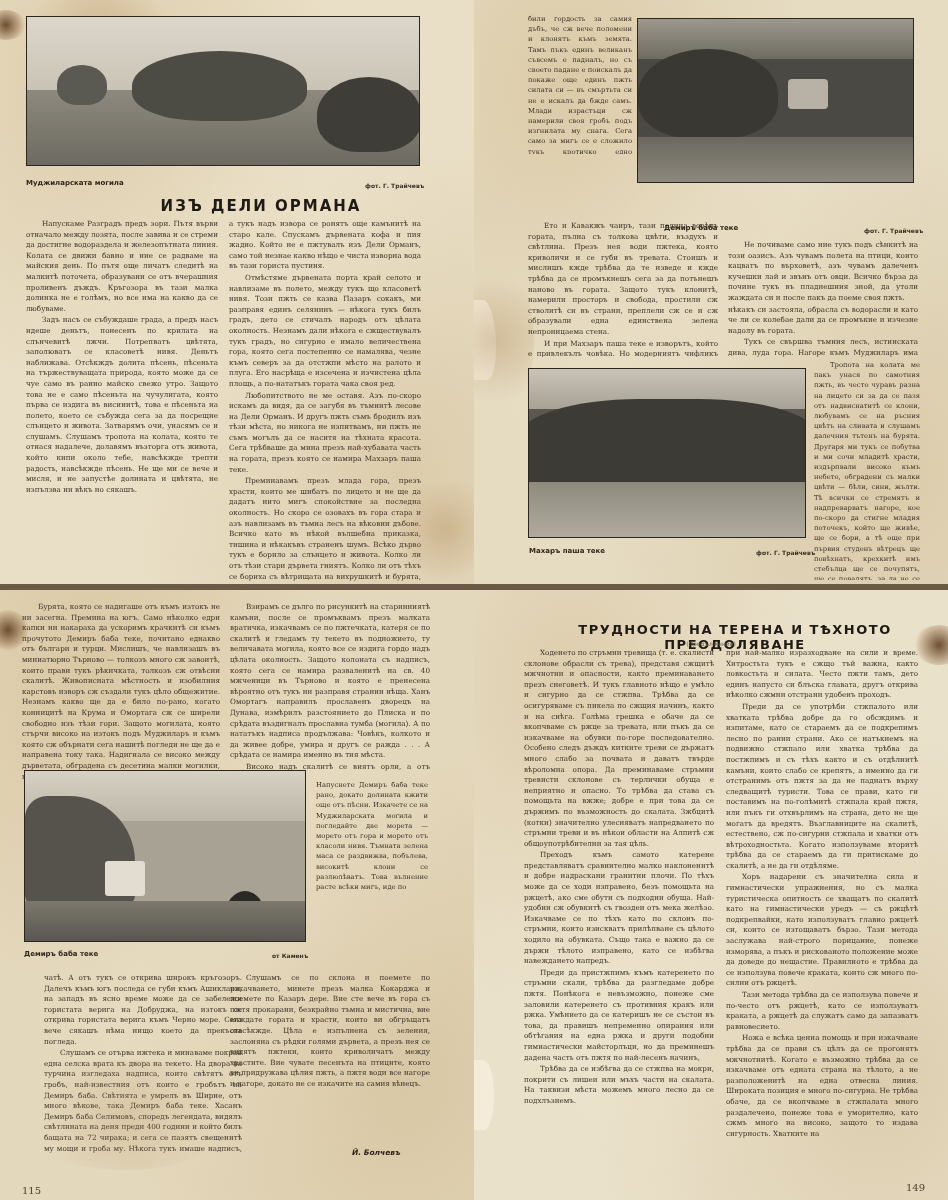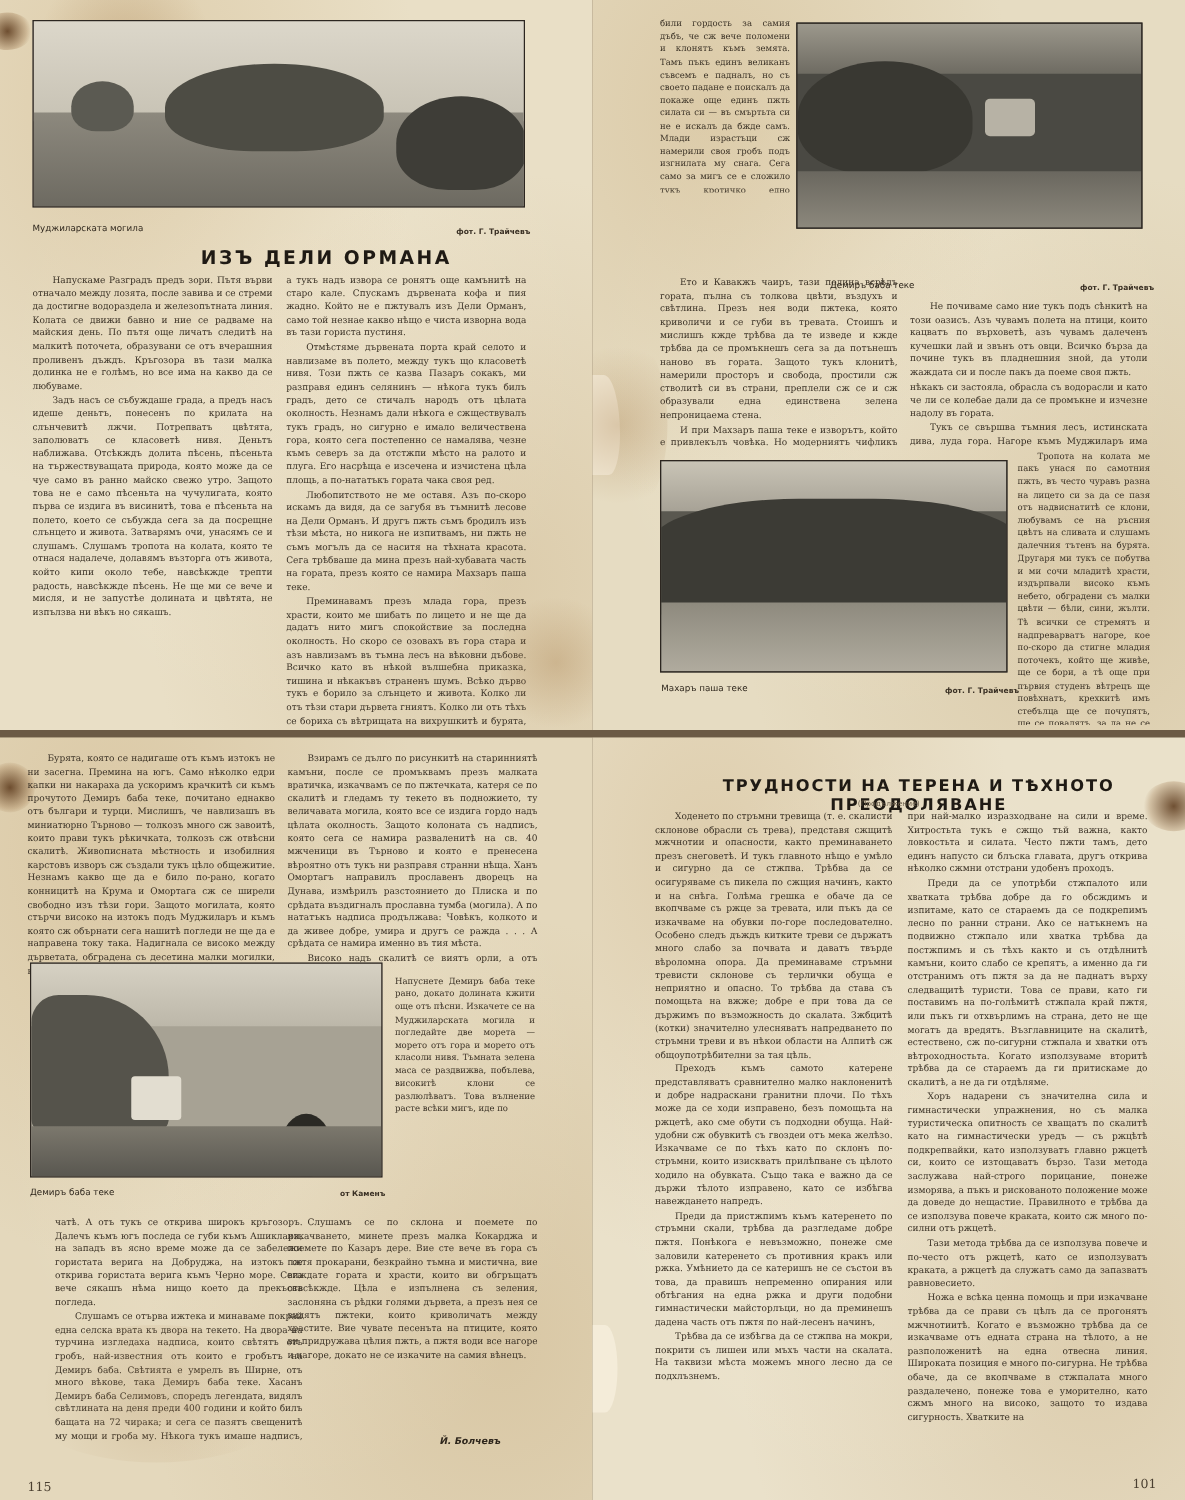--- a/index.html
+++ b/index.html
@@ -31,21 +31,21 @@
     overflow: hidden;
   }
   .photo .sky { position: absolute; left: 0; right: 0; top: 0; }
   .photo .ground { position: absolute; left: 0; right: 0; bottom: 0; }
   .photo .blob { position: absolute; border-radius: 50% 50% 40% 40%; }
 
   .caption {
     position: absolute;
     font-family: "DejaVu Sans", sans-serif;
     font-size: 7px;
-    font-weight: normal;
+    font-weight: bold;
     color: #2e261c;
   }
   .credit {
     position: absolute;
     font-family: "DejaVu Sans", sans-serif;
     font-size: 6px;
     font-weight: bold;
     color: #3a3024;
   }
 
@@ -219,14 +219,14 @@
     <p>Трѣбва да се избѣгва да се стжпва на мокри, покрити съ лишеи или мъхъ части на скалата. На таквизи мѣста можемъ много лесно да се подхлъзнемъ.</p>
   </div>
   <div class="col" style="left:252px;top:58px;width:192px;height:540px;">
     <p style="text-indent:0">при най-малко изразходване на сили и време. Хитростьта тукъ е сжщо тъй важна, както ловкостьта и силата. Често пжти тамъ, дето единъ напусто си блъска главата, другъ открива нѣколко сжмни отстрани удобенъ проходъ.</p>
     <p>Преди да се употрѣби стжпалото или хватката трѣбва добре да го обсждимъ и изпитаме, като се стараемъ да се подкрепимъ лесно по ранни страни. Ако се натъкнемъ на подвижно стжпало или хватка трѣбва да постжпимъ и съ тѣхъ както и съ отдѣлнитѣ камъни, които слабо се крепятъ, а именно да ги отстранимъ отъ пжтя за да не паднатъ върху следващитѣ туристи. Това се прави, като ги поставимъ на по-голѣмитѣ стжпала край пжтя, или пъкъ ги отхвърлимъ на страна, дето не ще могатъ да вредятъ. Възглавниците на скалитѣ, естествено, сж по-сигурни стжпала и хватки отъ вѣтроходностьта. Когато използуваме вторитѣ трѣбва да се стараемъ да ги притискаме до скалитѣ, а не да ги отдѣляме.</p>
     <p>Хоръ надарени съ значителна сила и гимнастически упражнения, но съ малка туристическа опитность се хващатъ по скалитѣ като на гимнастически уредъ — съ ржцѣтѣ подкрепвайки, като използуватъ главно ржцетѣ си, които се изтощаватъ бързо. Тази метода заслужава най-строго порицание, понеже изморява, а пъкъ и рискованото положение може да доведе до нещастие. Правилното е трѣбва да се използува повече краката, които сж много по-силни отъ ржцетѣ.</p>
     <p>Тази метода трѣбва да се използува повече и по-често отъ ржцетѣ, като се използуватъ краката, а ржцетѣ да служатъ само да запазватъ равновесието.</p>
     <p>Ножа е всѣка ценна помощь и при изкачване трѣбва да се прави съ цѣлъ да се прогонятъ мжчнотиитѣ. Когато е възможно трѣбва да се изкачваме отъ едната страна на тѣлото, а не разположенитѣ на една отвесна линия. Широката позиция е много по-сигурна. Не трѣбва обаче, да се вкопчваме в стжпалата много раздалечено, понеже това е уморително, като сжмъ много на високо, защото то издава сигурность. Хватките на</p>
   </div>
 
-  <div class="pagenum" style="left:432px;top:592px;">101</div>
+  <div class="pagenum" style="left:432px;top:592px;">149</div>
 </div>
 
 </body></html>

